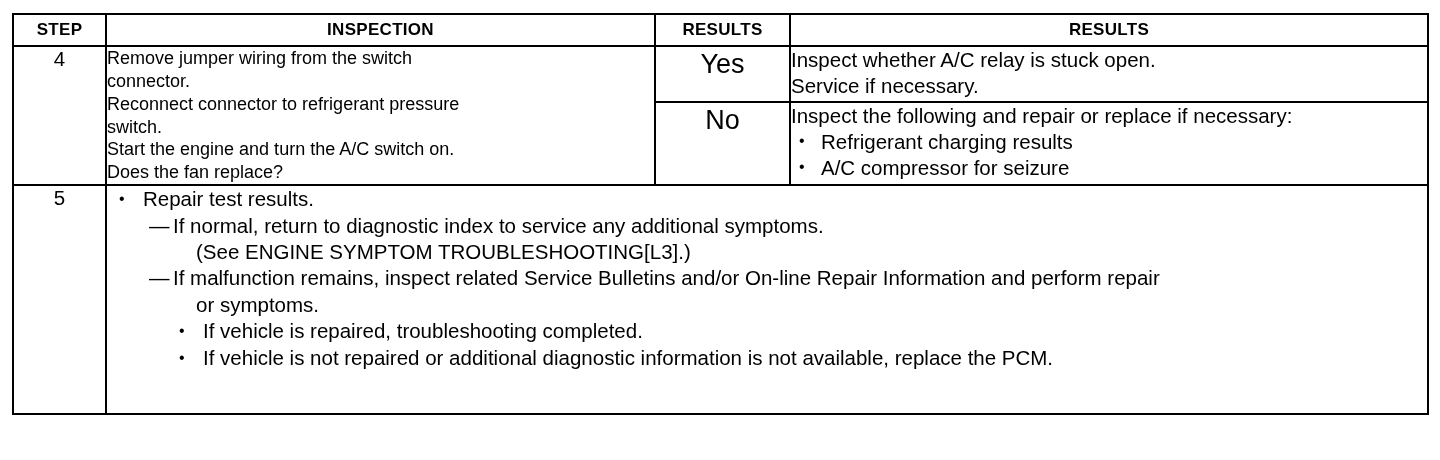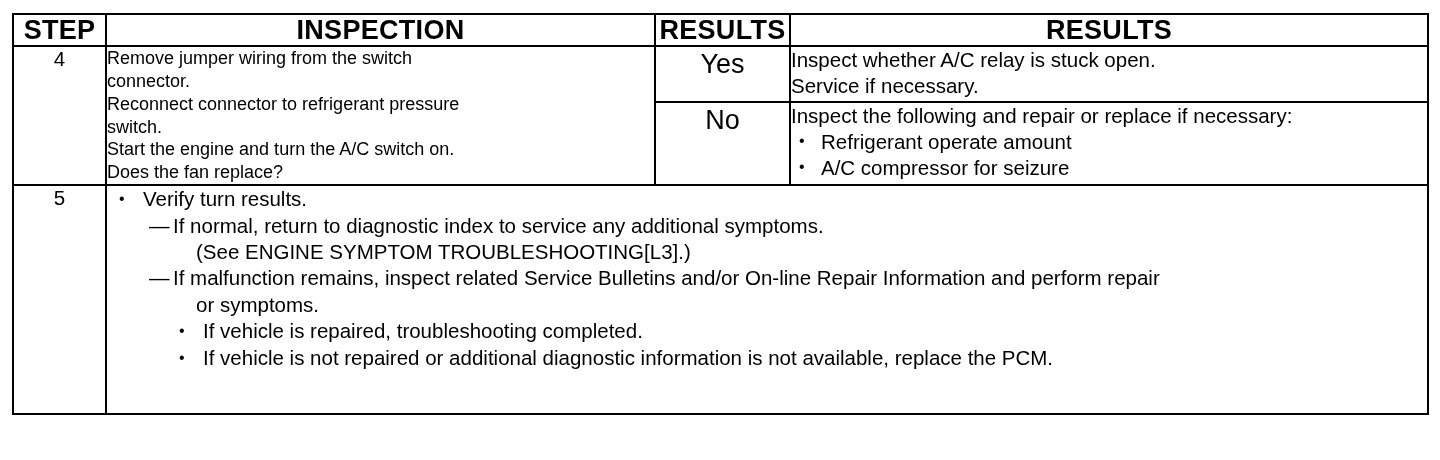--- a/index.html
+++ b/index.html
@@ -42,21 +42,21 @@
   col.c-step   { width: 93px; }
   col.c-insp   { width: 549px; }
   col.c-res    { width: 135px; }
   col.c-act    { width: 638px; }
 
   
   .hdr th {
     height: 30px;
     text-align: center;
     vertical-align: middle;
-    font-size: 27px;
+    font-size: 17px;
     font-weight: bold;
     letter-spacing: 0.3px;
     line-height: 30px;
   }
 
   
   .cell {
     padding: 4px 7px 6px 7px;
     font-size: 18px;
     line-height: 1.27;
@@ -168,37 +168,37 @@
       </td>
     </tr>
 
     <tr>
       <td class="cell-center">No</td>
       <td class="action-pad">
         <span class="line">Inspect the following and repair or replace if necessary:</span>
         <ul class="blist">
           <li>
             <span class="bullet">•</span>
-            <span class="line">Refrigerant operate amount</span>
+            <span class="line">Refrigerant charging results</span>
           </li>
           <li>
             <span class="bullet">•</span>
             <span class="line">A/C compressor for seizure</span>
           </li>
         </ul>
       </td>
     </tr>
 
     <tr>
       <td class="step-num" style="height:227px;">5</td>
       <td class="s5" colspan="3">
 
         <div class="lvl1">
           <span class="bullet">•</span>
-          <span class="line">Verify turn results.</span>
+          <span class="line">Repair test results.</span>
         </div>
 
         <div class="lvl2">
           <span class="dash">—</span>
           <span class="line">If normal, return to diagnostic index to service any additional symptoms.</span>
           <span class="line cont">(See ENGINE SYMPTOM TROUBLESHOOTING[L3].)</span>
         </div>
 
         <div class="lvl2">
           <span class="dash">—</span>

